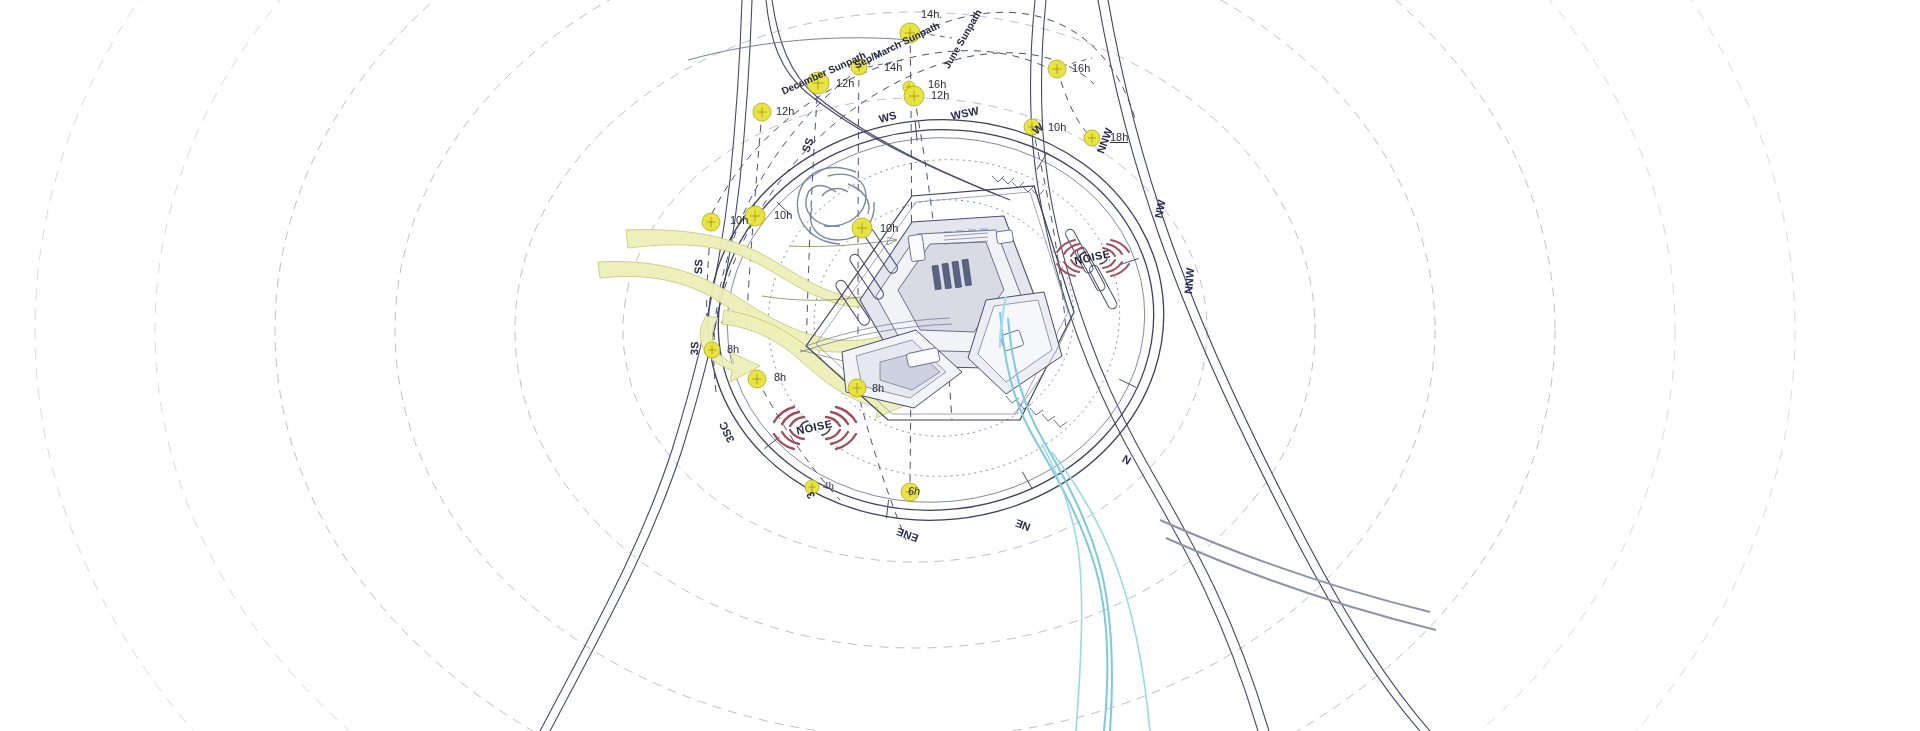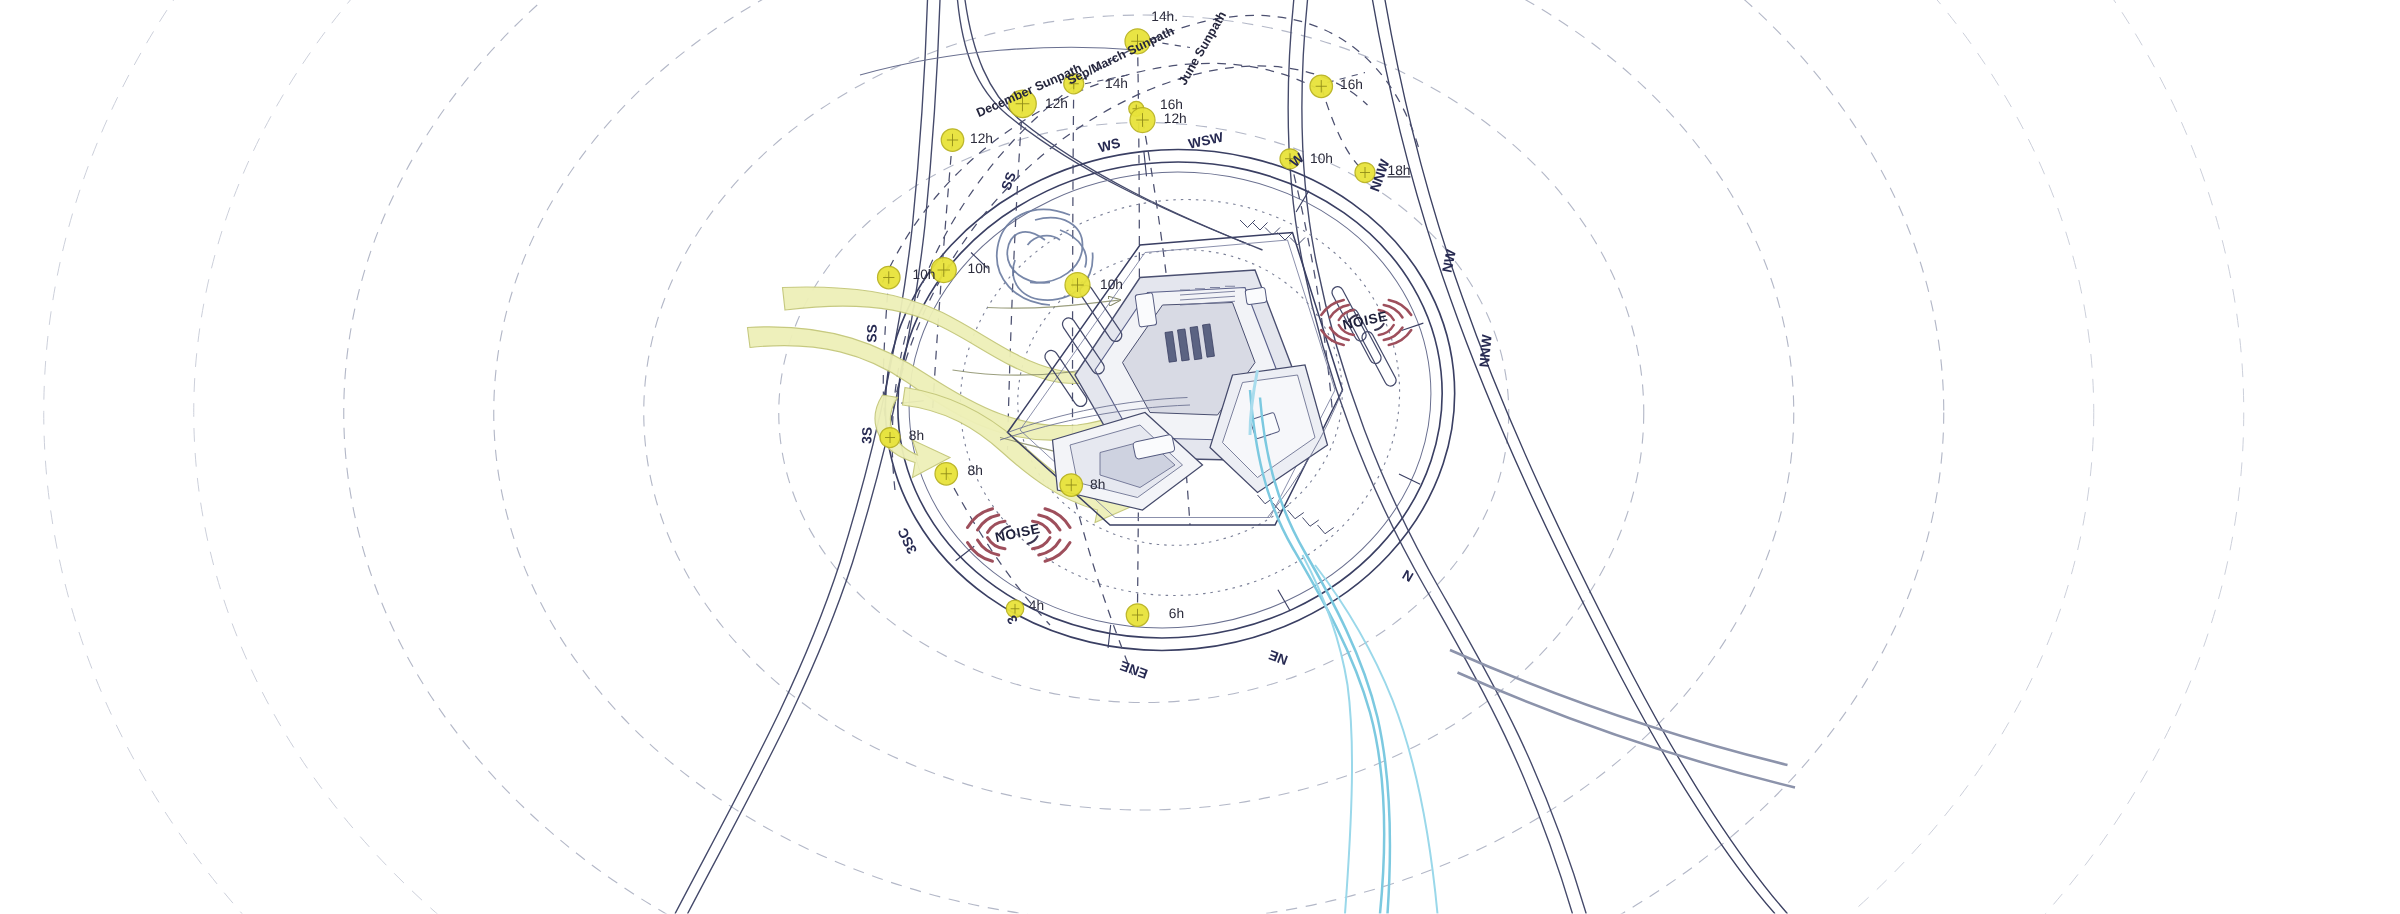--- a/index.html
+++ b/index.html
@@ -359,22 +359,22 @@
       <div class="lbl hour-lbl" style="left: 931px; top: 89px;">12h</div>
       <div class="lbl hour-lbl" style="left: 1072px; top: 62px;">16h</div>
       <div class="lbl hour-lbl" style="left: 1110px; top: 131px; text-decoration: underline;">18h</div>
       <div class="lbl hour-lbl" style="left: 730px; top: 214px;">10h</div>
       <div class="lbl hour-lbl" style="left: 774px; top: 209px;">10h</div>
       <div class="lbl hour-lbl" style="left: 880px; top: 222px;">10h</div>
       <div class="lbl hour-lbl" style="left: 1048px; top: 121px;">10h</div>
       <div class="lbl hour-lbl" style="left: 727px; top: 343px;">8h</div>
       <div class="lbl hour-lbl" style="left: 774px; top: 371px;">8h</div>
       <div class="lbl hour-lbl" style="left: 872px; top: 382px;">8h</div>
-      <div class="lbl hour-lbl" style="left: 935px; top: 485px;">6h</div>
-      <div class="lbl hour-lbl" style="left: 823px; top: 479px;">4h</div>
+      <div class="lbl hour-lbl" style="left: 908px; top: 485px; font-style: italic;">6h</div>
+      <div class="lbl hour-lbl" style="left: 823px; top: 479px; font-family: Liberation Serif, serif;">4h</div>
     </div>
 <div id="path-label-layer">
       <div class="lbl path-lbl" style="left: 782px; top: 86px; transform: rotate(-24deg); transform-origin: left center;">December Sunpath</div>
       <div class="lbl path-lbl" style="left: 855px; top: 60px; transform: rotate(-26deg); transform-origin: left center;">Sep/March Sunpath</div>
       <div class="lbl path-lbl" style="left: 946px; top: 62px; transform: rotate(-60deg); transform-origin: left center;">June Sunpath</div>
     </div>
 <div id="compass-label-layer">
       <div class="lbl comp-lbl" style="left: 805px; top: 146px; transform: rotate(-70deg); transform-origin: left center;">SS</div>
       <div class="lbl comp-lbl" style="left: 879px; top: 113px; transform: rotate(-14deg); transform-origin: left center;">WS</div>
       <div class="lbl comp-lbl" style="left: 951px; top: 110px; transform: rotate(-12deg); transform-origin: left center;">WSW</div>

